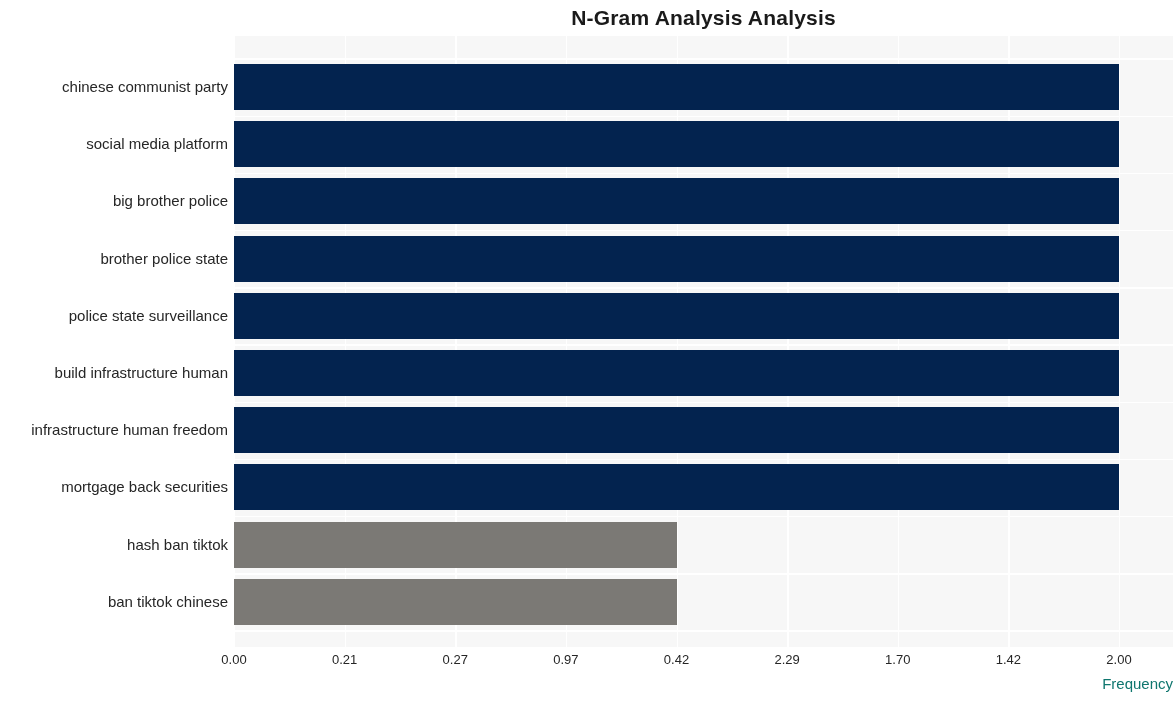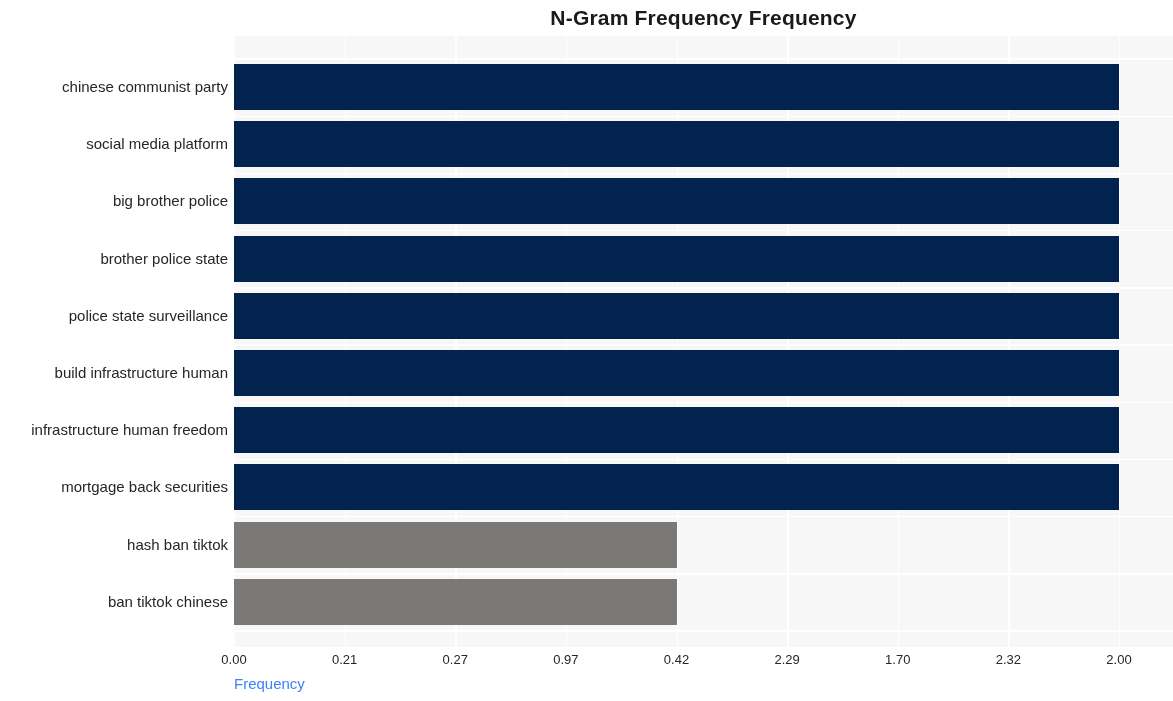--- a/index.html
+++ b/index.html
@@ -97,32 +97,32 @@
     color: #262626;
     white-space: nowrap;
   }
 
   
   #xaxis-label {
     position: absolute;
     top: 675px;
     left: 234px;
     width: 939px;
-    text-align: left;
+    text-align: right;
     font-size: 15px;
-    color: #3b82f6;
+    color: #0f766e;
     white-space: nowrap;
   }
 </style>
 </head>
 <body>
 
 <div id="figure">
 
-  <div id="chart-title">N-Gram Frequency Frequency</div>
+  <div id="chart-title">N-Gram Analysis Analysis</div>
 
   <div id="plot-area">
     <div id="gridlines-v">
         <div class="vgrid" style="left: 0px;"></div>
         <div class="vgrid" style="left: 110.625px;"></div>
         <div class="vgrid" style="left: 221.25px;"></div>
         <div class="vgrid" style="left: 331.875px;"></div>
         <div class="vgrid" style="left: 442.5px;"></div>
         <div class="vgrid" style="left: 553.125px;"></div>
         <div class="vgrid" style="left: 663.75px;"></div>
@@ -169,19 +169,19 @@
       <div class="ytick" style="top: 593.8px;">ban tiktok chinese</div>
     </div>
   <div id="xtick-labels">
       <div class="xtick" style="left: 234px;">0.00</div>
       <div class="xtick" style="left: 344.625px;">0.21</div>
       <div class="xtick" style="left: 455.25px;">0.27</div>
       <div class="xtick" style="left: 565.875px;">0.97</div>
       <div class="xtick" style="left: 676.5px;">0.42</div>
       <div class="xtick" style="left: 787.125px;">2.29</div>
       <div class="xtick" style="left: 897.75px;">1.70</div>
-      <div class="xtick" style="left: 1008.38px;">2.32</div>
+      <div class="xtick" style="left: 1008.38px;">1.42</div>
       <div class="xtick" style="left: 1119px;">2.00</div>
     </div>
 
   <div id="xaxis-label">Frequency</div>
 
 </div>
 
 </body></html>

